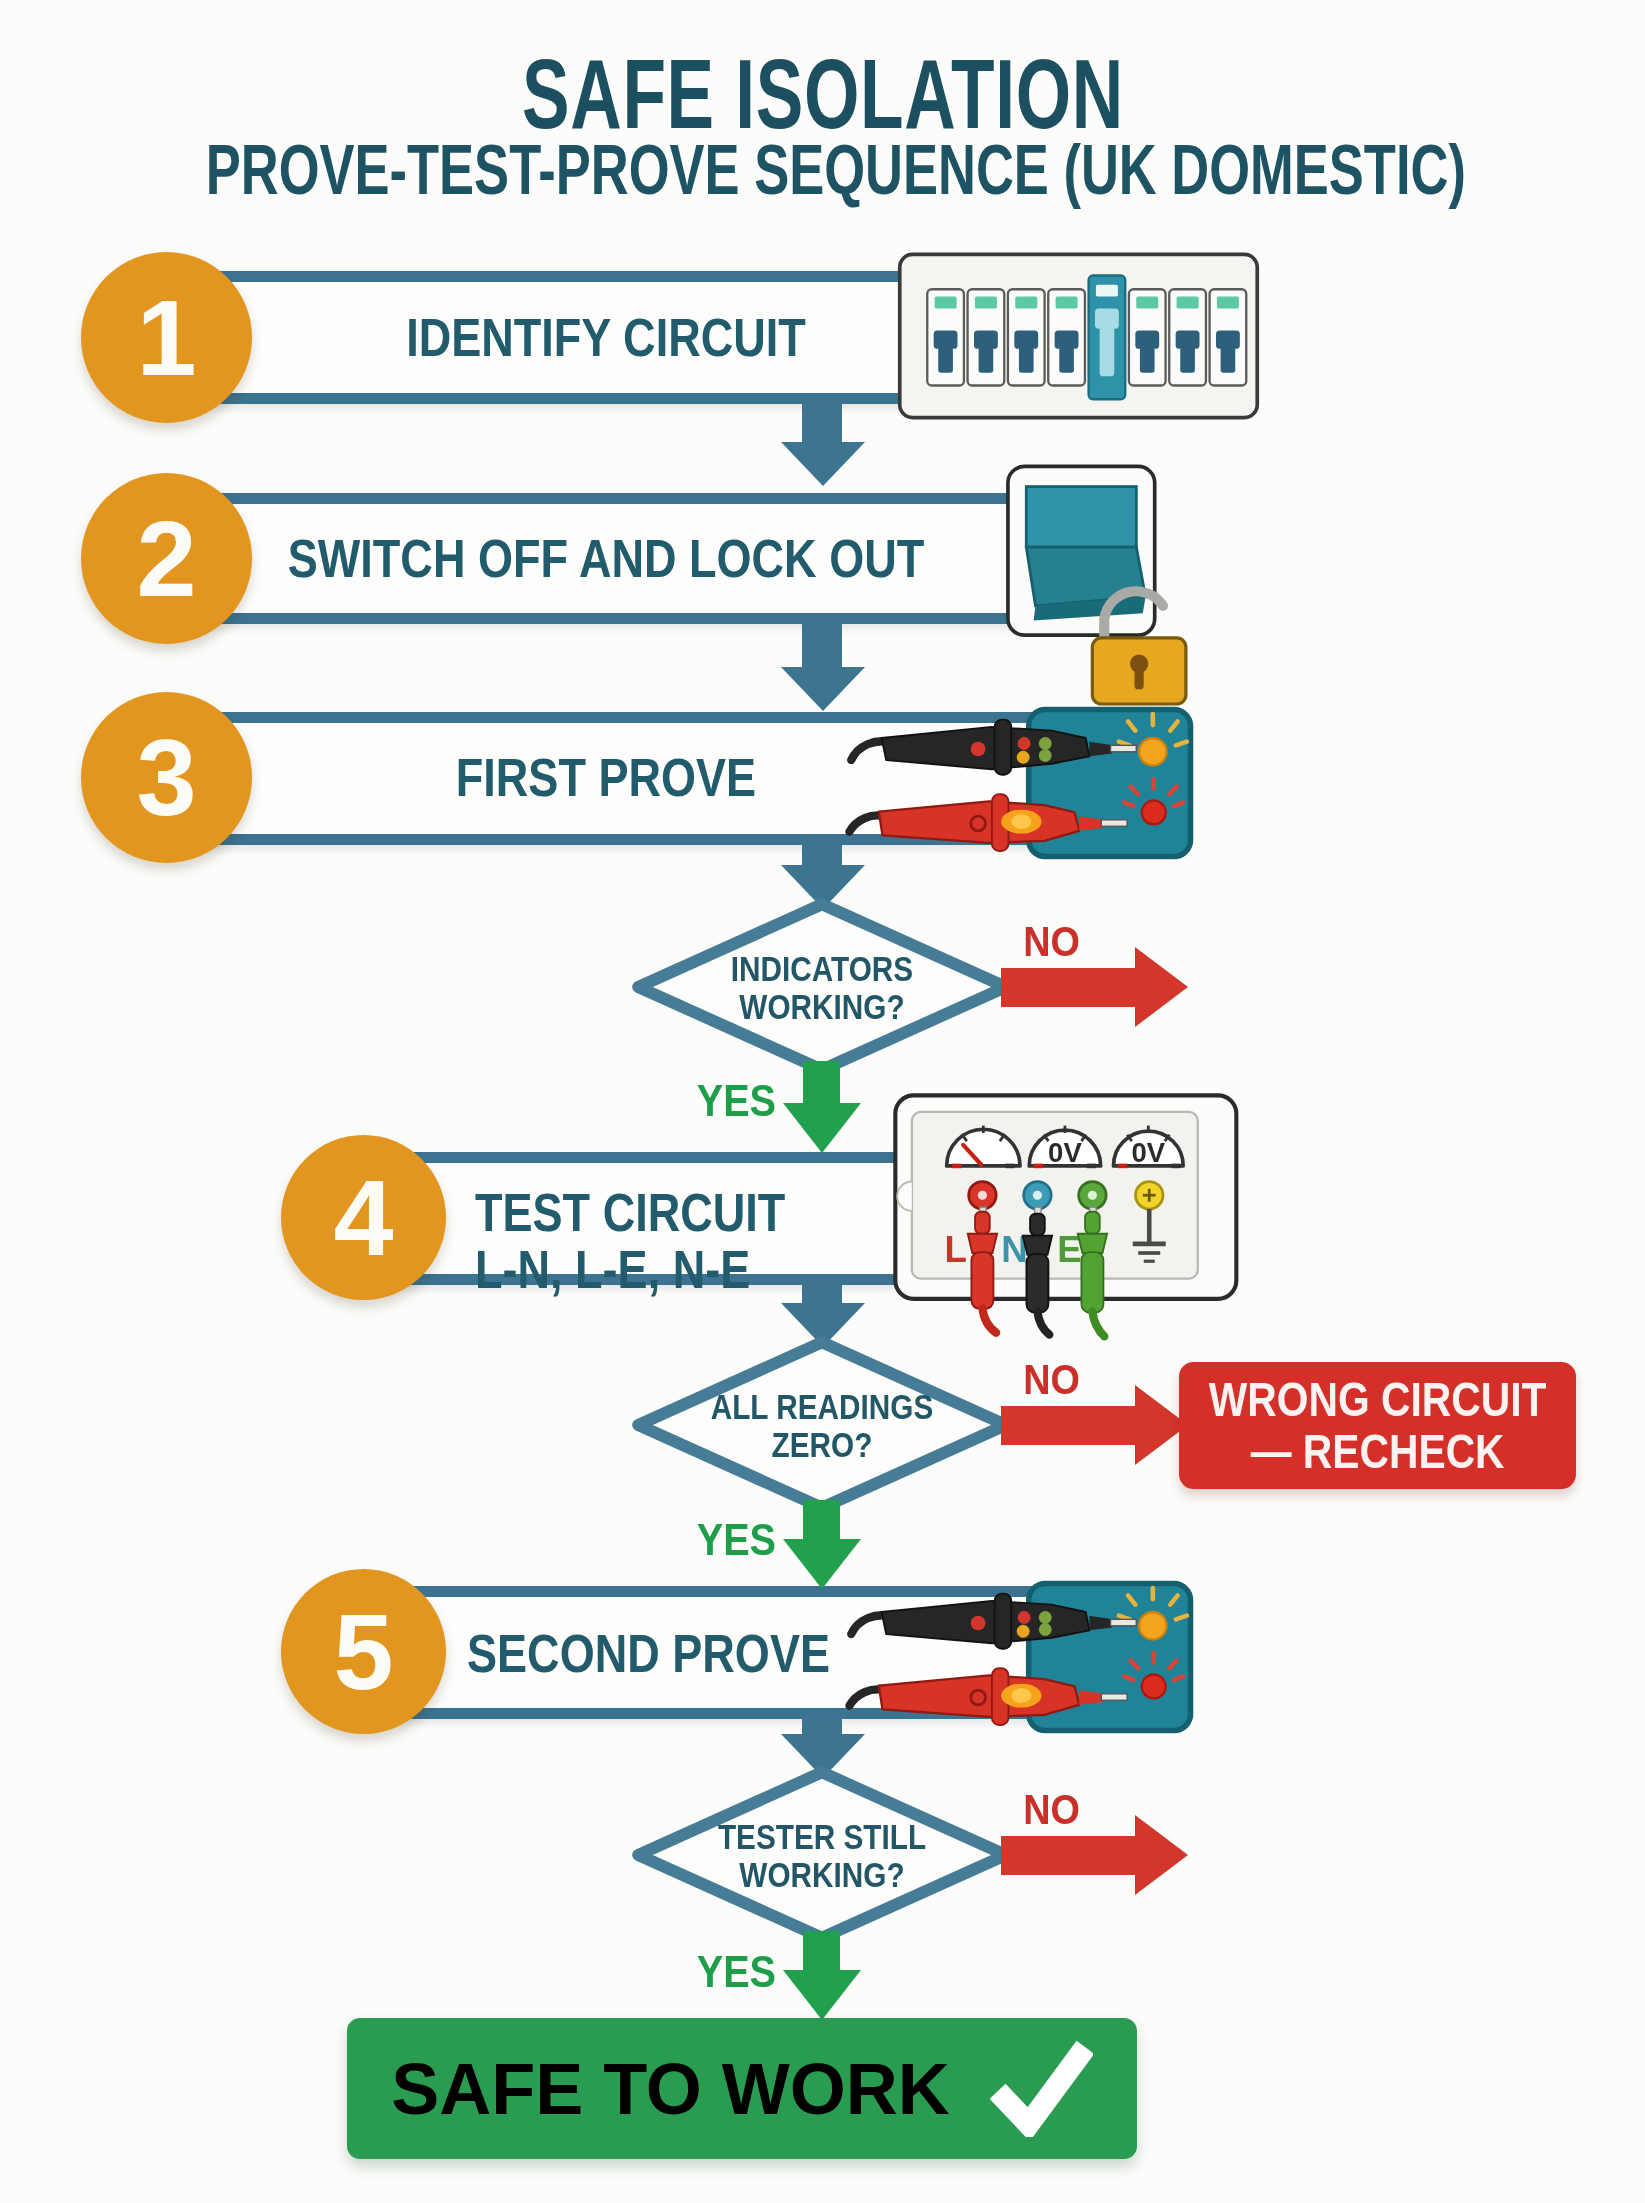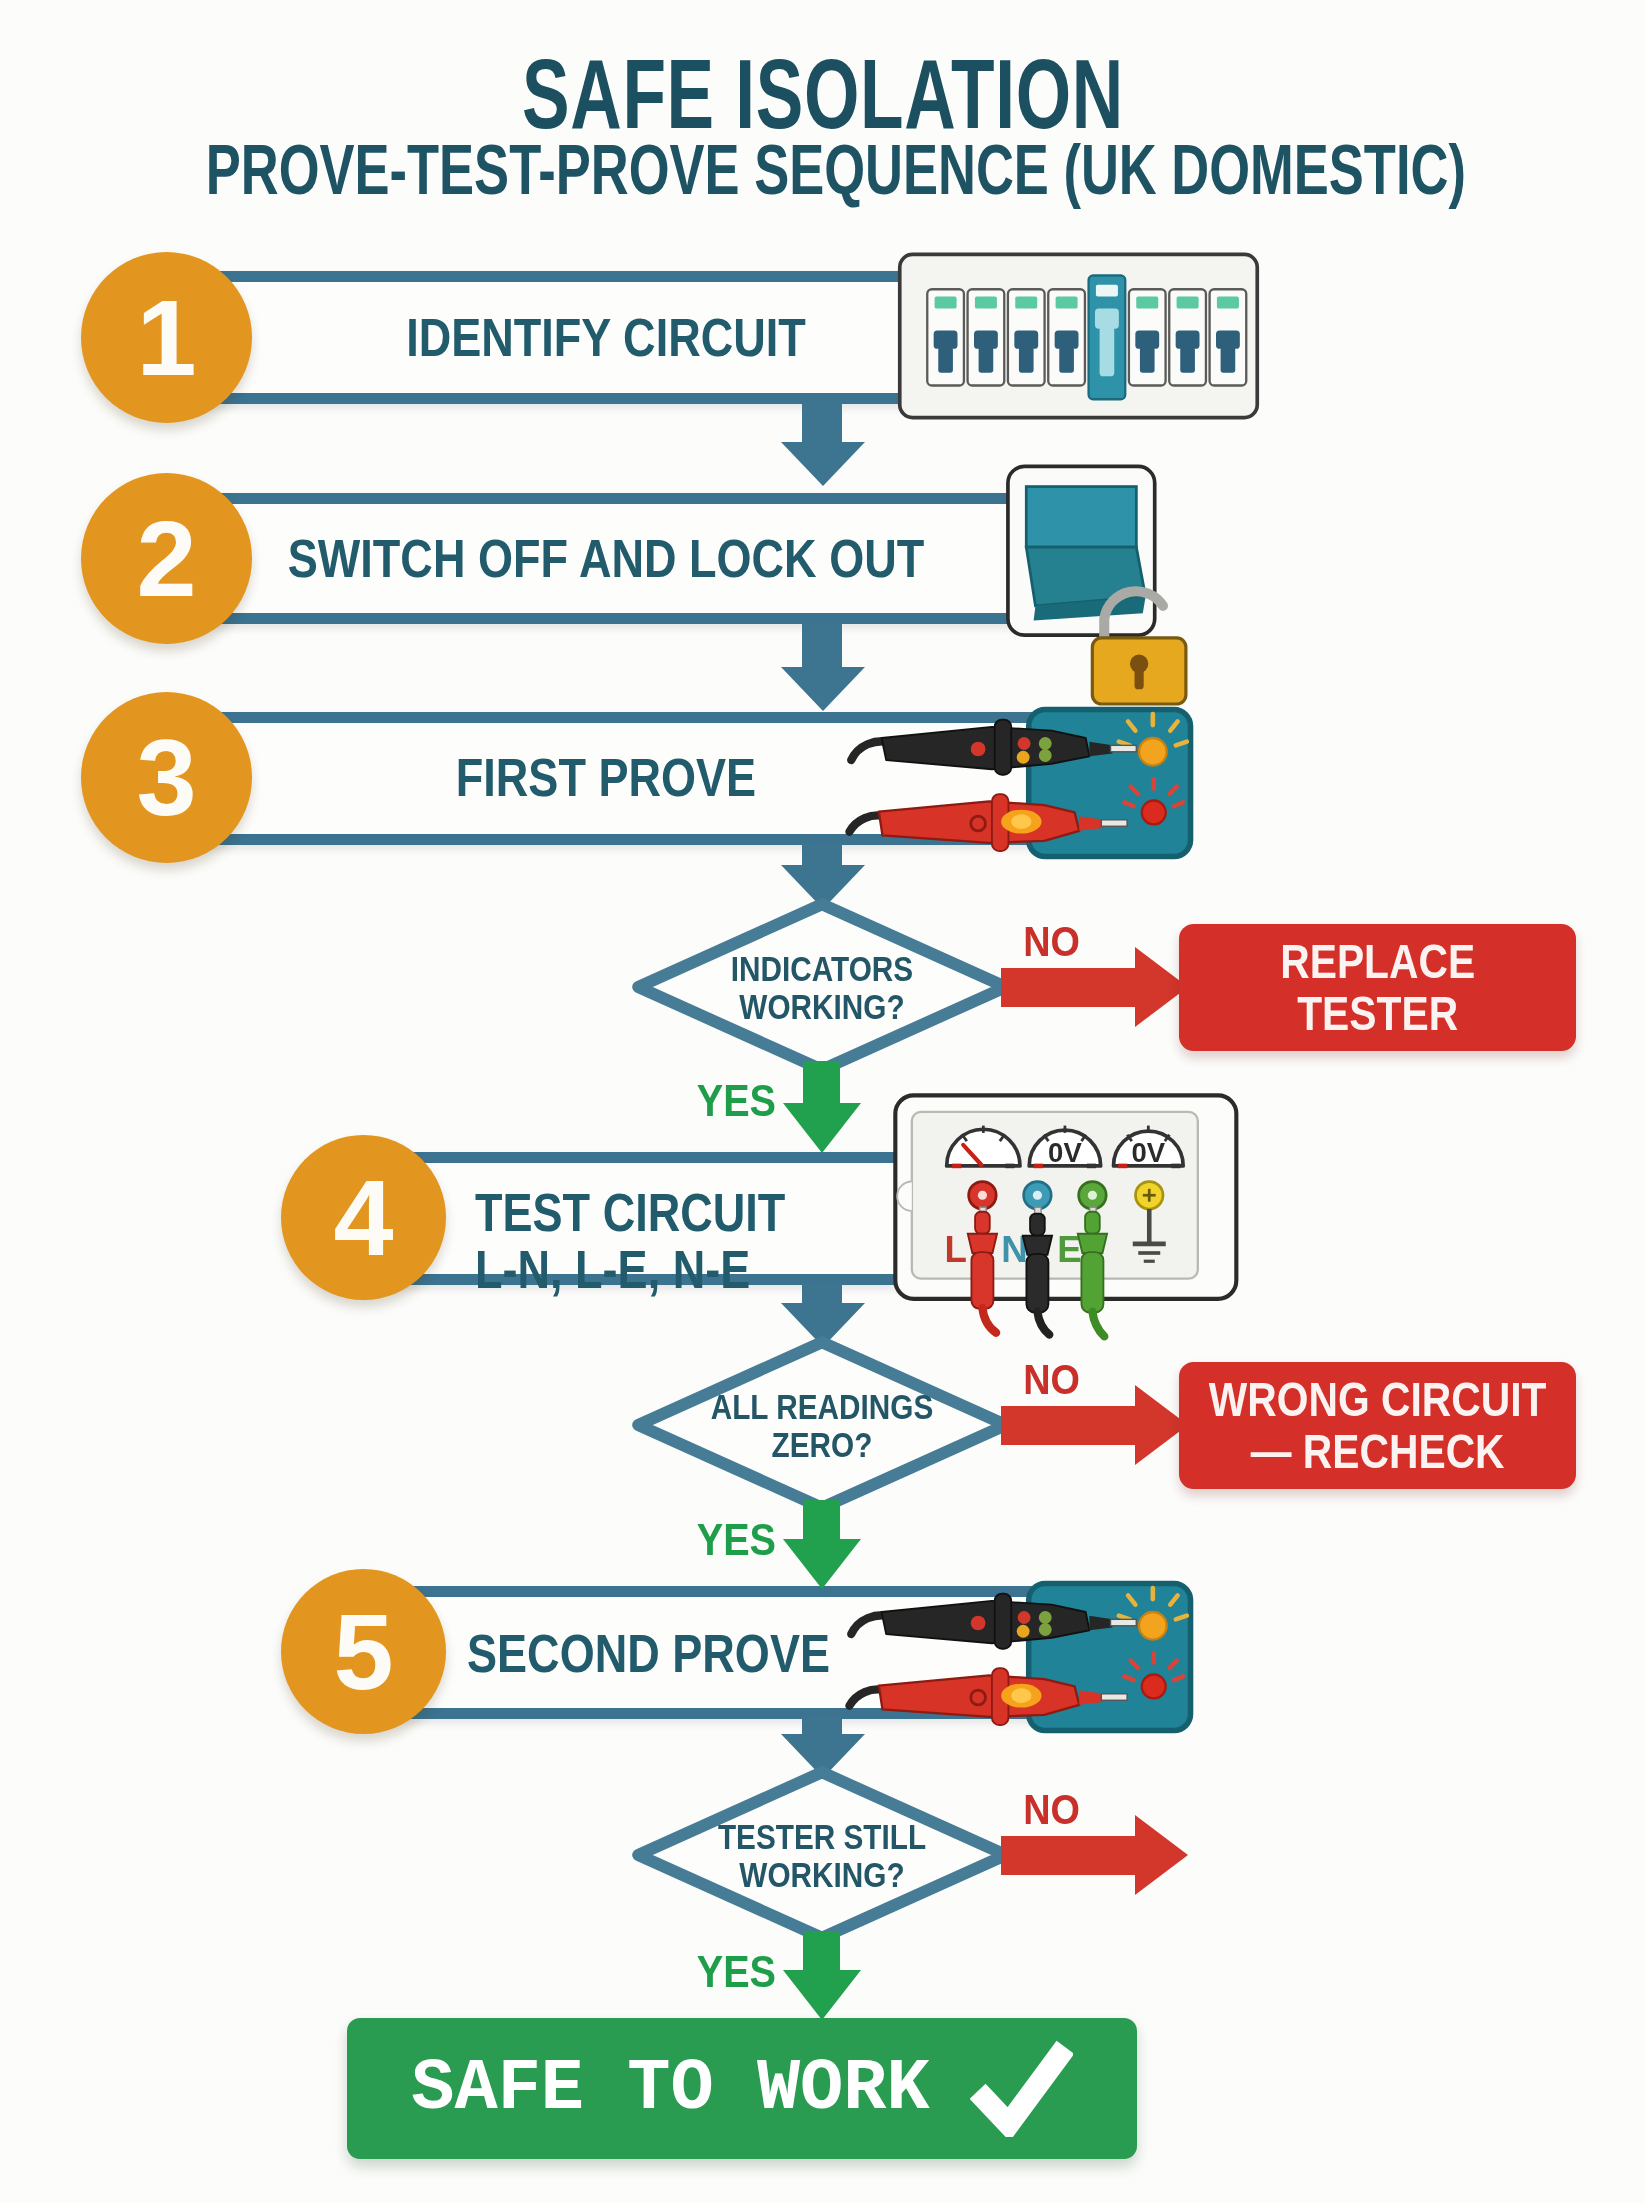--- a/index.html
+++ b/index.html
@@ -79,21 +79,21 @@
     box-shadow:0 6.4px 11px rgba(90,10,5,.18);
   }
   .redbox .lines{text-align:center;transform:scaleX(.85);transform-origin:center;white-space:nowrap;}
 
   .greenbox{
     position:absolute;left:347px;top:2018px;width:790px;height:141px;
     background:#2A9C51;border-radius:13px;
     display:flex;align-items:center;justify-content:center;gap:40px;
     box-shadow:0 7.3px 13px rgba(10,70,30,.20);
   }
-  .greenbox .glabel{color:#ffffff;font-weight:bold;font-size:72px;white-space:nowrap;font-family:Liberation Mono, monospace;}
+  .greenbox .glabel{color:#000000;font-weight:bold;font-size:72px;white-space:nowrap;}
 
   .icon{position:absolute;}
 </style>
 </head>
 <body>
 
 <div id="stage">
 
   <div class="title">SAFE ISOLATION</div>
   <div class="subtitle">PROVE-TEST-PROVE SEQUENCE (UK DOMESTIC)</div>
@@ -167,26 +167,20 @@
   </div>
   <div class="diamond-label" style="left:629px;top:1818px;">
     <div>TESTER STILL</div>
     <div>WORKING?</div>
   </div>
 
   <div class="no-label" style="left:992px;top:918px;">NO</div>
   <div class="rarrow" style="left:1001px;top:947px;width:187px;height:81px;">
     <div class="shaft" style="left:0;top:21px;width:134px;"></div>
       <div class="head" style="left:134px;top:0;"></div>
-  </div>
-  <div class="redbox" style="top:924px;">
-    <div class="lines">
-      <div>REPLACE</div>
-      <div>TESTER</div>
-    </div>
   </div>
 
   <div class="no-label" style="left:992px;top:1356px;">NO</div>
   <div class="rarrow" style="left:1001px;top:1385px;width:187px;height:81px;">
     <div class="shaft" style="left:0;top:21px;width:134px;"></div>
       <div class="head" style="left:134px;top:0;"></div>
   </div>
   <div class="redbox" style="top:1362px;">
     <div class="lines">
       <div>WRONG CIRCUIT</div>

